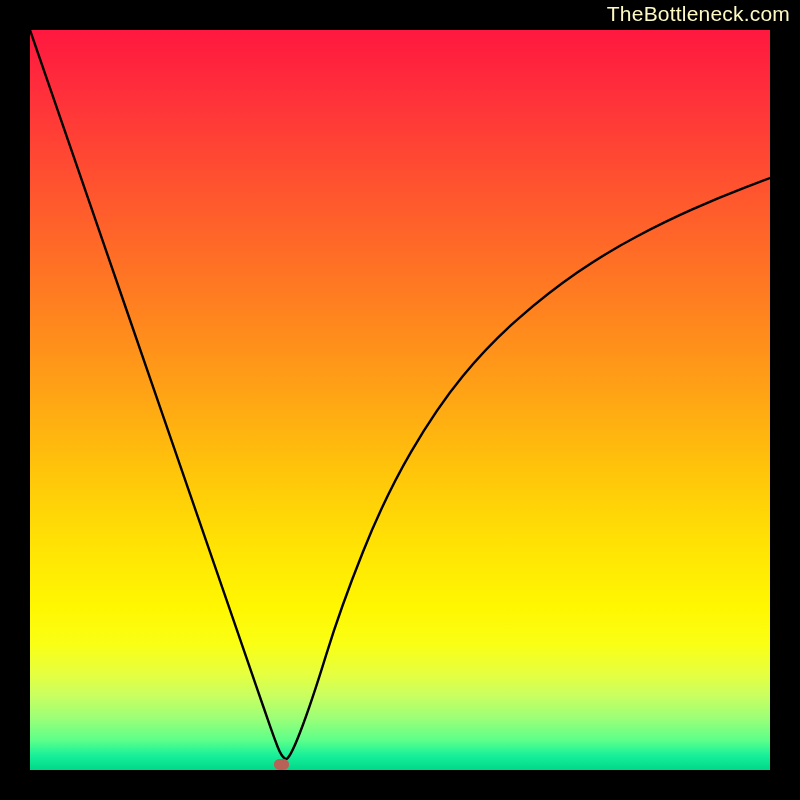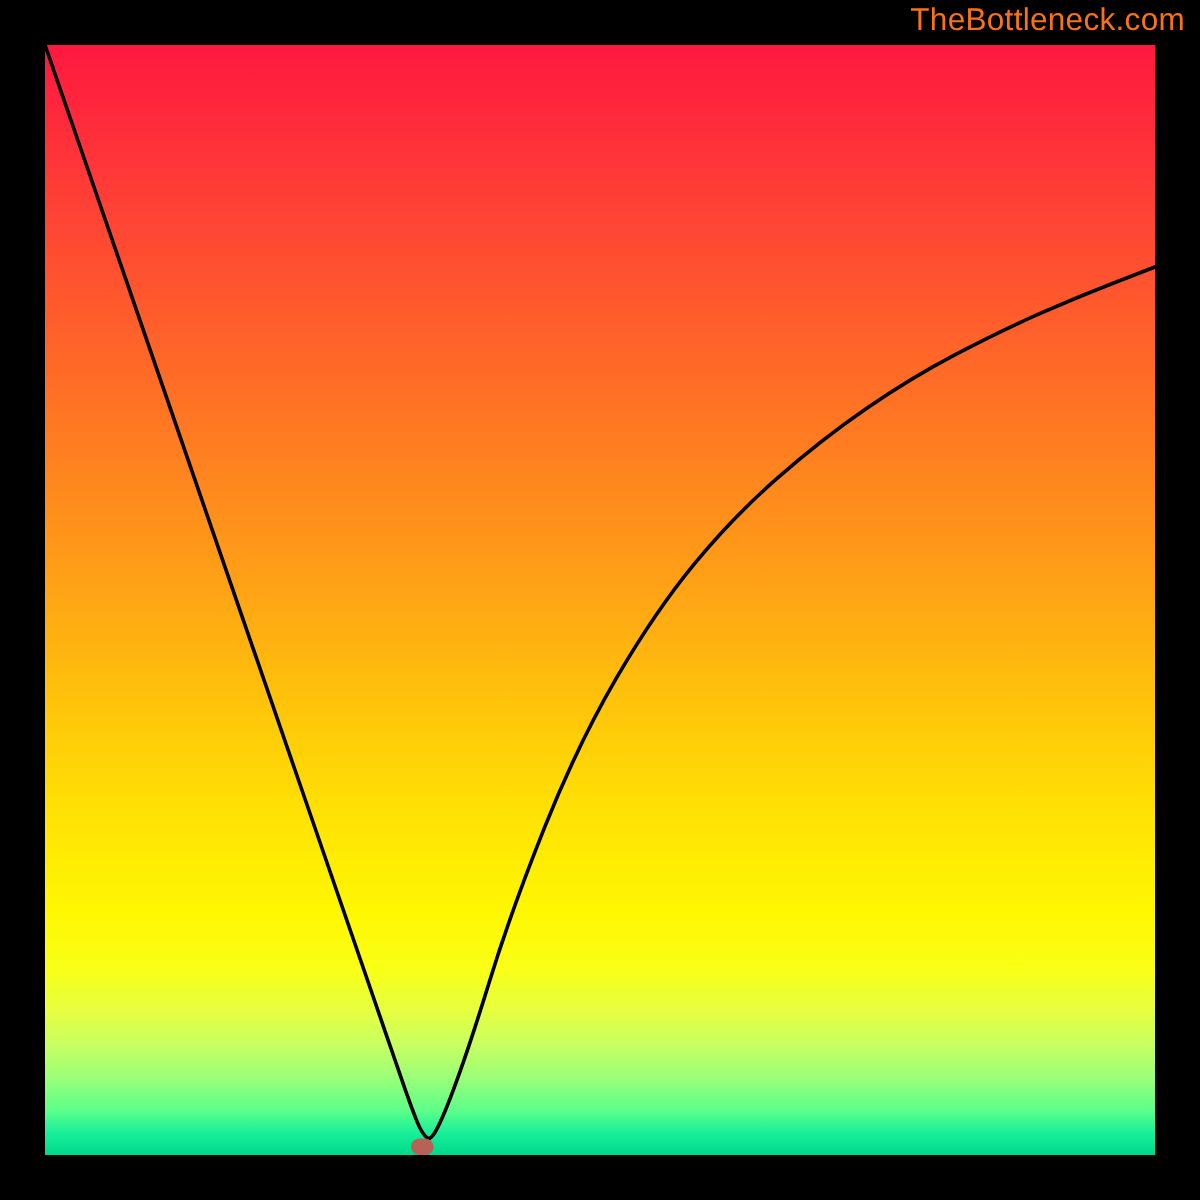--- a/index.html
+++ b/index.html
@@ -14,21 +14,21 @@
   .frame {
     position: relative;
     width: 800px;
     height: 800px;
     background: #000;
   }
   .watermark {
     position: absolute;
     top: 2px;
     right: 10px;
-    color: #f97316;
+    color: #fef9c3;
     font-size: 21px;
     font-weight: 400;
     letter-spacing: 0.2px;
     z-index: 5;
   }
   .plot-area {
     position: absolute;
     left: 30px;
     top: 30px;
     width: 740px;

